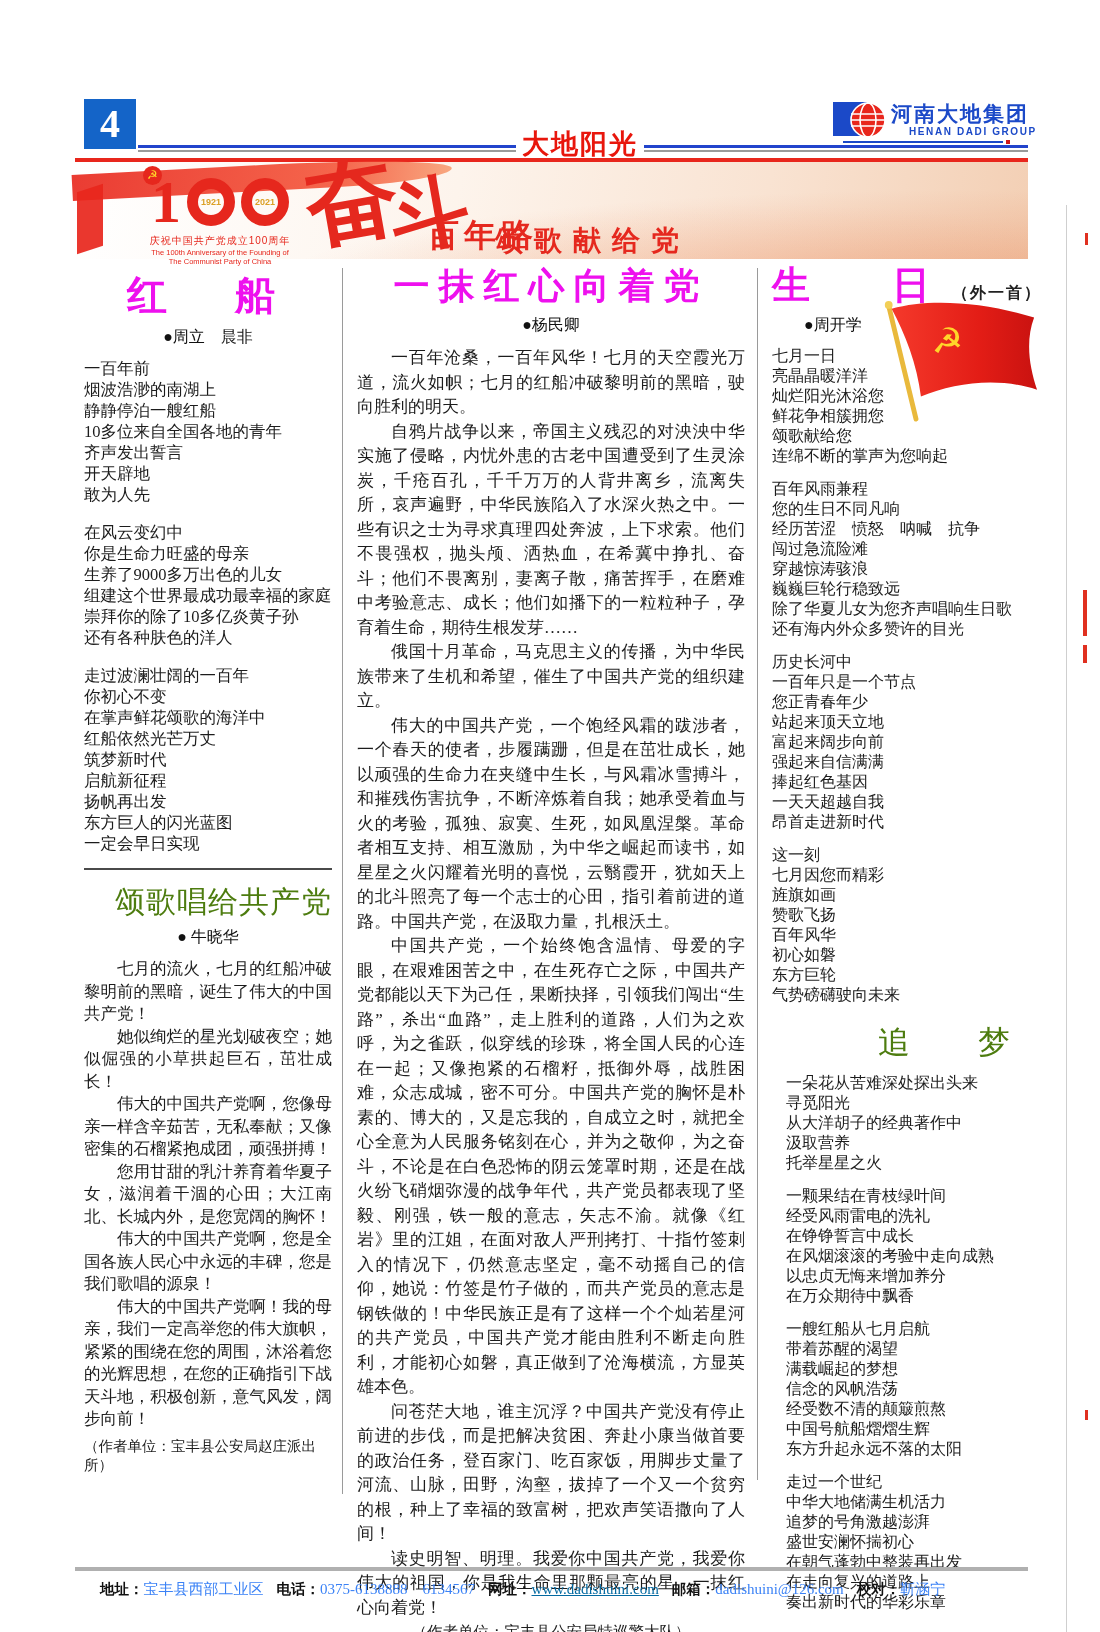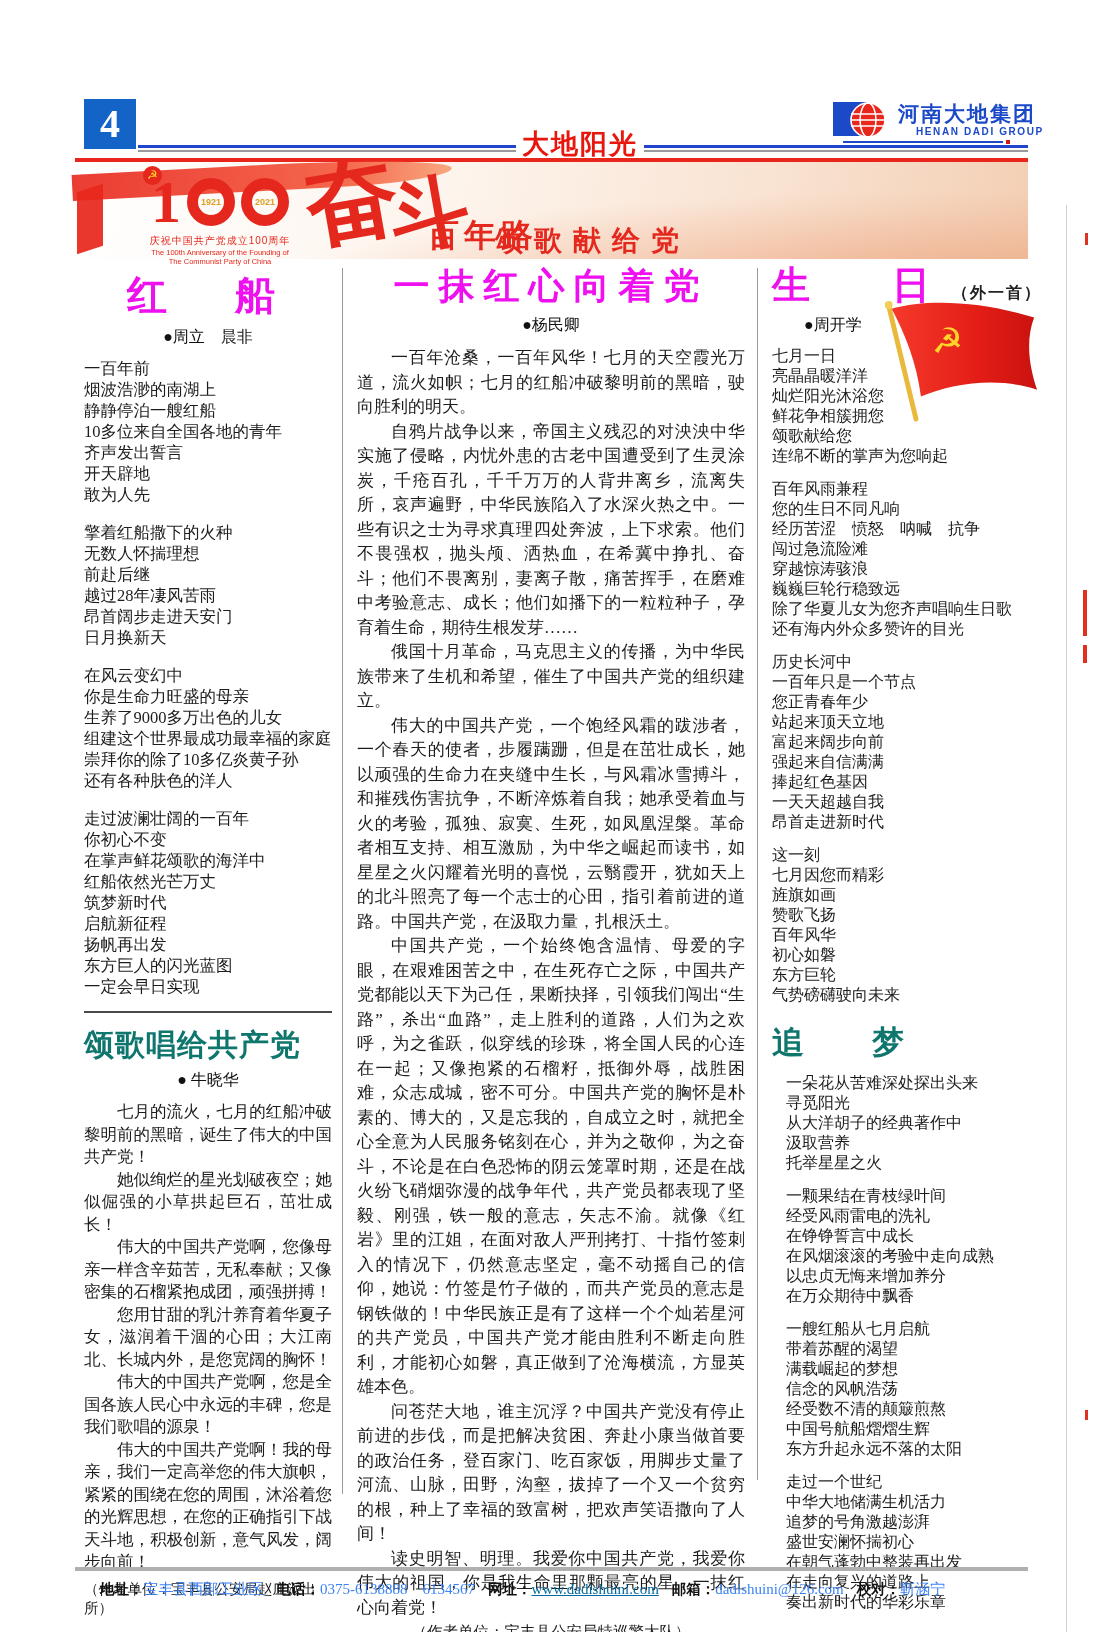--- a/index.html
+++ b/index.html
@@ -9,21 +9,21 @@
   
   .page-num{position:absolute;left:84px;top:99px;width:52px;height:50px;background:#1464c8;
             color:#fff;font:bold 40px/50px "Liberation Serif",serif;text-align:center;}
   .rule{position:absolute;height:8px;
         background:linear-gradient(#2244cc 0 3px,transparent 3px 5px,#9a9a9a 5px 7px,transparent 7px);}
   .rule-left{left:138px;top:145px;width:378px;}
   .rule-right{left:644px;top:145px;width:384px;}
   .masthead{position:absolute;left:516px;top:126px;width:128px;text-align:center;
             font-family:"Liberation Sans",sans-serif;font-weight:bold;font-size:27px;
             color:#e8160c;letter-spacing:2px;}
-  .logo{position:absolute;left:833px;top:101px;display:flex;align-items:center;gap:7px;}
+  .logo{position:absolute;left:833px;top:101px;display:flex;align-items:center;gap:0;}
   .logo-mark{position:relative;width:58px;height:38px;}
   .logo-sq{position:absolute;left:0;top:1px;width:34px;height:34px;background:#1b49c8;}
   .logo-globe{position:absolute;left:16px;top:0;}
   .logo-txt{line-height:1;}
   .logo-cn{font-family:"Liberation Sans",sans-serif;font-weight:bold;font-size:21px;
            color:#1b49c8;letter-spacing:2px;}
   .logo-en{font-family:"Liberation Sans",sans-serif;font-weight:bold;font-size:10px;
            color:#1b49c8;letter-spacing:1.6px;margin-top:3px;padding-left:18px;}
   .logo-underline{position:absolute;left:843px;top:141px;width:160px;height:2px;background:#1b49c8;}
   .logo-underline::after{content:"";position:absolute;right:-7px;top:-1px;width:4px;height:4px;background:#d01818;}
@@ -63,21 +63,21 @@
   
   .sep{position:absolute;width:1px;background:#9a9a9a;}
   .sep1{left:342px;top:268px;height:1226px;}
   .sep2{left:757px;top:268px;height:1212px;}
   .col{position:absolute;}
   .col-left{left:84px;top:266px;width:248px;}
   .col-mid{left:357px;top:262px;width:388px;}
   .col-right{left:772px;top:260px;width:256px;}
 
   .title-magenta{color:#ee10ee;font-family:"Liberation Sans",sans-serif;font-weight:bold;text-align:center;}
-  .title-red{color:#0f766e;font-family:"Liberation Sans",sans-serif;font-weight:bold;text-align:left;}
+  .title-red{color:#4d7c0f;font-family:"Liberation Sans",sans-serif;font-weight:normal;text-align:right;}
   .t-hongchuan{font-size:40px;letter-spacing:14px;margin:2px 0 4px 0;}
   .t-yimo{font-size:36px;letter-spacing:9px;margin:0 0 2px 0;}
   .t-songge{font-size:30px;letter-spacing:1px;margin:12px 0 2px 0;}
   .t-zhuimeng{font-size:32px;letter-spacing:18px;margin:16px 0 8px 0;}
   .t-shengri{display:inline-block;color:#ee10ee;font-family:"Liberation Sans",sans-serif;
              font-weight:bold;font-size:38px;letter-spacing:22px;}
   .t-shengri-wrap{text-align:center;margin:0 0 2px 0;white-space:nowrap;}
   .t-sub{font-size:16px;color:#222;font-family:"Liberation Serif",serif;font-weight:bold;letter-spacing:2px;}
 
   .byline{text-align:center;font-size:16px;margin:4px 0 10px 0;color:#111;}
@@ -182,28 +182,20 @@
         <div class="stanza">
           <div class="poem-line">一百年前</div>
           <div class="poem-line">烟波浩渺的南湖上</div>
           <div class="poem-line">静静停泊一艘红船</div>
           <div class="poem-line">10多位来自全国各地的青年</div>
           <div class="poem-line">齐声发出誓言</div>
           <div class="poem-line">开天辟地</div>
           <div class="poem-line">敢为人先</div>
         </div>
         <div class="stanza">
-          <div class="poem-line">擎着红船撒下的火种</div>
-          <div class="poem-line">无数人怀揣理想</div>
-          <div class="poem-line">前赴后继</div>
-          <div class="poem-line">越过28年凄风苦雨</div>
-          <div class="poem-line">昂首阔步走进天安门</div>
-          <div class="poem-line">日月换新天</div>
-        </div>
-        <div class="stanza">
           <div class="poem-line">在风云变幻中</div>
           <div class="poem-line">你是生命力旺盛的母亲</div>
           <div class="poem-line">生养了9000多万出色的儿女</div>
           <div class="poem-line">组建这个世界最成功最幸福的家庭</div>
           <div class="poem-line">崇拜你的除了10多亿炎黄子孙</div>
           <div class="poem-line">还有各种肤色的洋人</div>
         </div>
         <div class="stanza">
           <div class="poem-line">走过波澜壮阔的一百年</div>
           <div class="poem-line">你初心不变</div>

